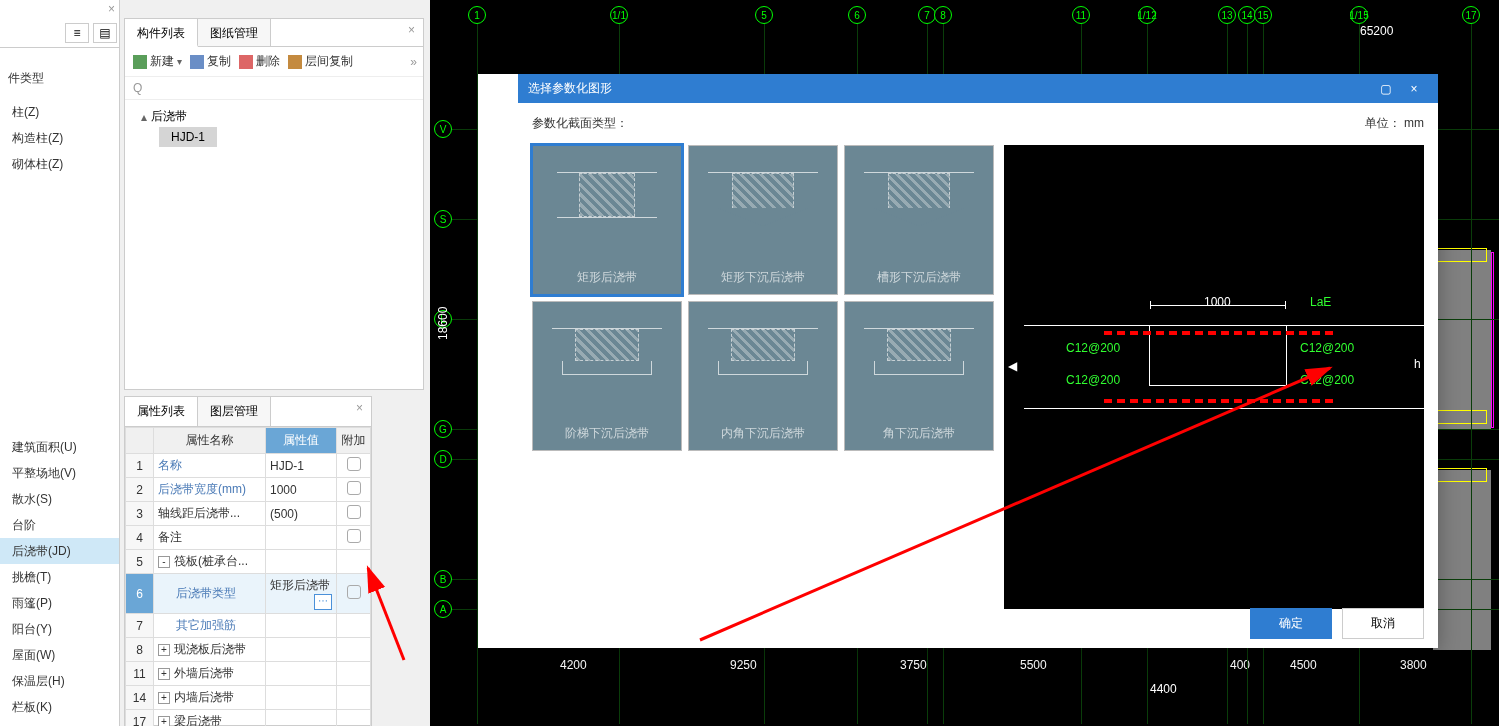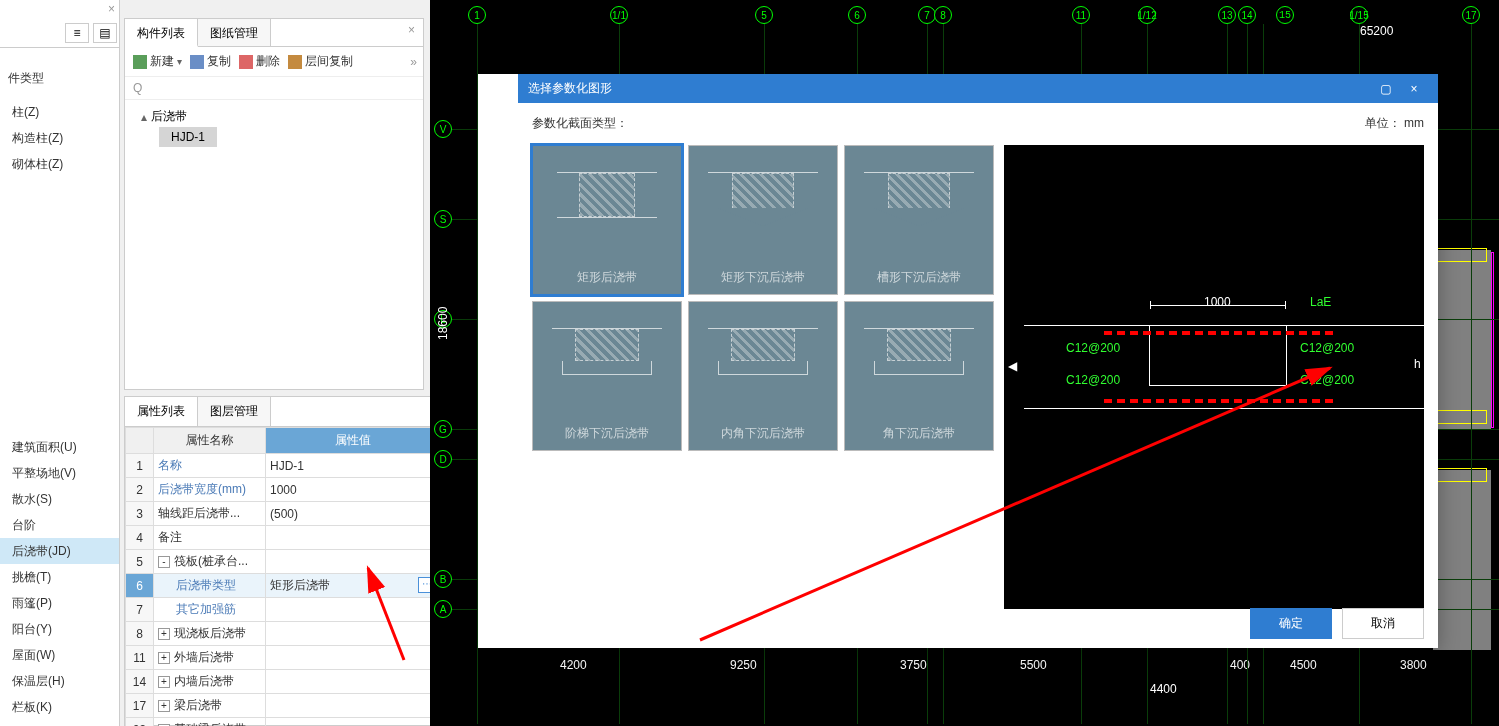--- a/index.html
+++ b/index.html
@@ -27,21 +27,21 @@
     .tb-item { display: inline-flex; align-items: center; gap: 3px; color: #333; cursor: pointer; padding: 2px 2px;}
     .tb-item .arrow { color: #666; font-size: 10px;}
     .tb-icon { width: 14px; height: 14px; display: inline-block; }
     .search-row { display: flex; border-bottom: 1px solid #eee;}
     .search-input { flex: 1; border: none; padding: 4px 6px; outline: none; color: #999;}
     .tree { padding: 6px 6px; }
     .tree-node { padding: 2px 0 2px 10px; display: flex; align-items: center; gap: 4px;}
     .tree-child { margin-left: 28px; padding: 3px 12px; background: #d5d5d5; display: inline-block;}
     
     
-    .prop-panel { position: absolute; left: 124px; top: 396px; width: 352px; bottom: 0; background: #fff; border: 1px solid #ccc; }
+    .prop-panel { position: absolute; left: 124px; top: 396px; width: 248px; bottom: 0; background: #fff; border: 1px solid #ccc; }
     .prop-tabs { display: flex; border-bottom: 1px solid #ccc;}
     .prop-tab { padding: 6px 12px; border-right: 1px solid #ccc; background: #f7f7f7;}
     .prop-tab.active { background: #fff;}
     .prop-tabs .close { margin-left: auto; padding: 4px 8px; color: #999;}
     .prop-table { width: 100%; border-collapse: collapse; table-layout: fixed;}
     .prop-table th { background: #f0f0f0; border: 1px solid #ddd; padding: 4px; font-weight: normal; color: #333;}
     .prop-table th.selected { background: #6aa6d6; color: #fff;}
     .prop-table td { border: 1px solid #ddd; padding: 3px 4px; color: #333; height: 22px; white-space: nowrap; overflow: hidden;}
     .row-num { width: 24px; text-align: center; background: #f7f7f7;}
     .row-num.selected { background: #6aa6d6; color: #fff;}
@@ -268,21 +268,21 @@
       <div class="grid-bubble" style="left: 38px; top: 6px;">1</div>
       <div class="grid-bubble" style="left: 180px; top: 6px;">1/1</div>
       <div class="grid-bubble" style="left: 325px; top: 6px;">5</div>
       <div class="grid-bubble" style="left: 418px; top: 6px;">6</div>
       <div class="grid-bubble" style="left: 488px; top: 6px;">7</div>
       <div class="grid-bubble" style="left: 504px; top: 6px;">8</div>
       <div class="grid-bubble" style="left: 642px; top: 6px;">11</div>
       <div class="grid-bubble" style="left: 708px; top: 6px;">1/12</div>
       <div class="grid-bubble" style="left: 788px; top: 6px;">13</div>
       <div class="grid-bubble" style="left: 808px; top: 6px;">14</div>
-      <div class="grid-bubble" style="left: 846px; top: 6px; font-family: Liberation Mono, monospace;">15</div>
+      <div class="grid-bubble" style="left: 824px; top: 6px;">15</div>
       <div class="grid-bubble" style="left: 920px; top: 6px;">1/15</div>
       <div class="grid-bubble" style="left: 1032px; top: 6px;">17</div>
     </div>
   <div class="dim-text" style="top:24px; left:930px;">65200</div>
   <div id="side-letters">
       <div class="side-letter" style="top: 120px;">V</div>
       <div class="side-letter" style="top: 210px;">S</div>
       <div class="side-letter" style="top: 310px;">L</div>
       <div class="side-letter" style="top: 420px;">G</div>
       <div class="side-letter" style="top: 450px;">D</div>

